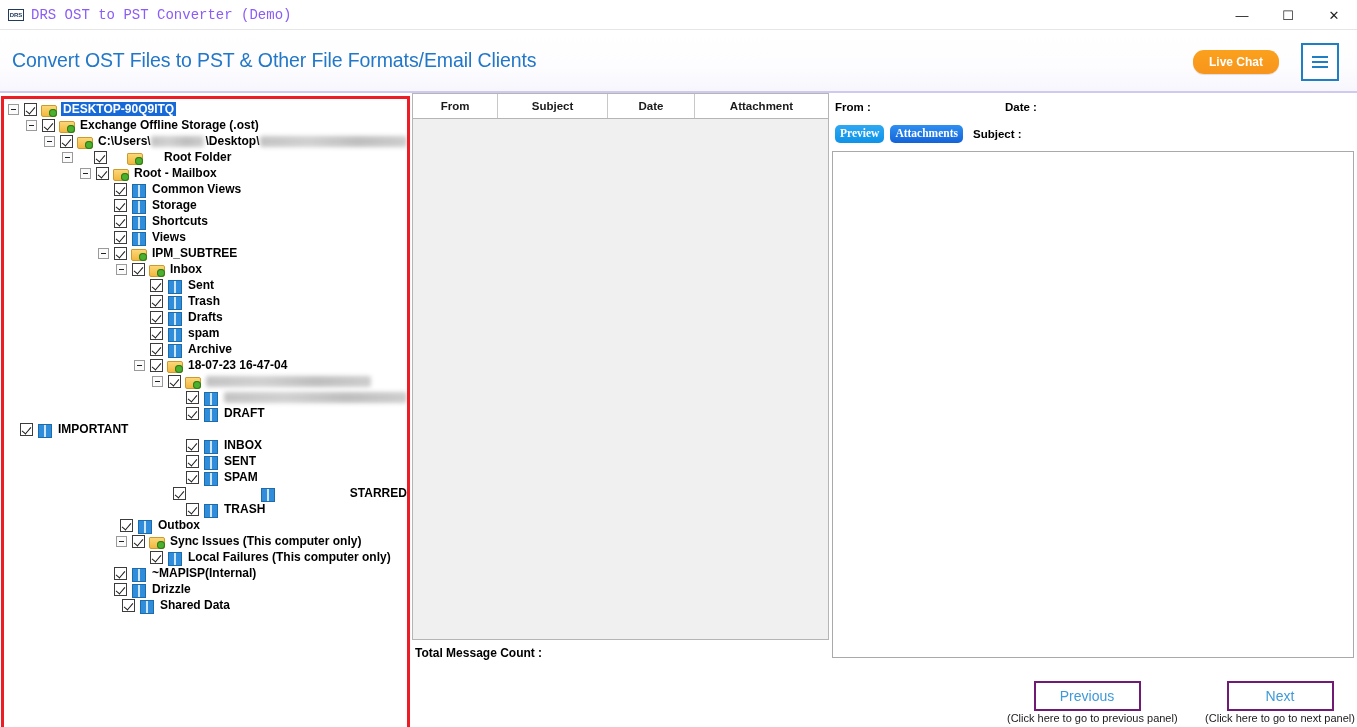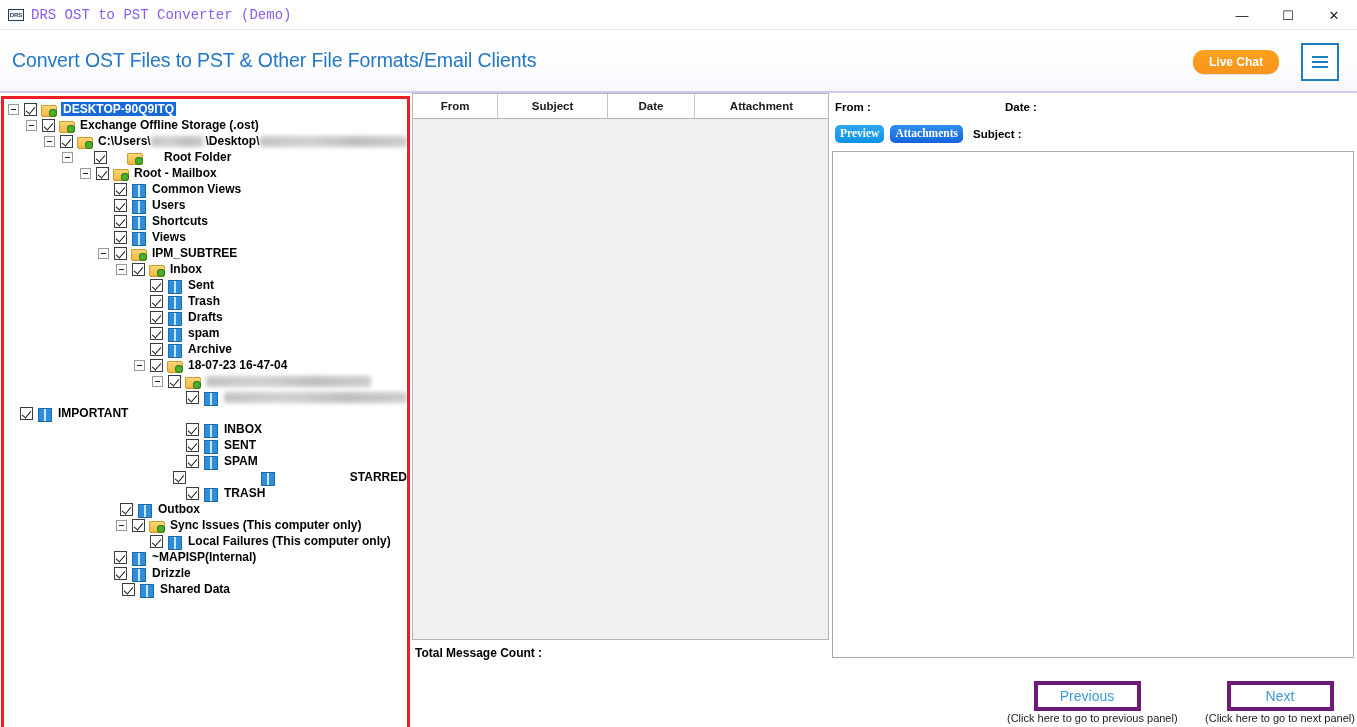--- a/index.html
+++ b/index.html
@@ -259,21 +259,21 @@
   .bottom-nav {
     position: absolute;
     left: 0; bottom: 0;
     width: 1357px; height: 50px;
   }
   .nav-group { position: absolute; text-align: center; }
   .nav-group.prev { left: 1007px; top: 4px; width: 160px; }
   .nav-group.next { left: 1200px; top: 4px; width: 160px; }
   .nav-btn {
     width: 107px; height: 30px;
-    border: 4px solid #701a75;
+    border: 2px solid #701a75;
     background: #ffffff;
     color: #3e9ad8;
     font-size: 14px;
     display: flex; align-items: center; justify-content: center;
     margin: 0 auto;
     font-family: "Liberation Sans", sans-serif;
   }
   .nav-hint {
     font-size: 11px;
     color: #1a1a1a;
@@ -349,21 +349,21 @@
         <div class="tree-row" style="padding-left: 94px;">
           <div class="expander spacer"></div>
           <div class="cb"></div>
           <div class="ficon blue"></div>
           <span class="label">Common Views</span>
         </div>
         <div class="tree-row" style="padding-left: 94px;">
           <div class="expander spacer"></div>
           <div class="cb"></div>
           <div class="ficon blue"></div>
-          <span class="label">Users</span>
+          <span class="label">Storage</span>
         </div>
         <div class="tree-row" style="padding-left: 94px;">
           <div class="expander spacer"></div>
           <div class="cb"></div>
           <div class="ficon blue"></div>
           <span class="label">Shortcuts</span>
         </div>
         <div class="tree-row" style="padding-left: 94px;">
           <div class="expander spacer"></div>
           <div class="cb"></div>
@@ -424,20 +424,26 @@
           <div class="ficon yellow"></div>
           <span class="label"></span>
           <span class="blur" style="width: 165px;"></span>
         </div>
         <div class="tree-row" style="padding-left: 166px;">
           <div class="expander spacer"></div>
           <div class="cb"></div>
           <div class="ficon blue"></div>
           <span class="label"></span>
           <span class="blur" style="width: 190px;"></span>
+        </div>
+        <div class="tree-row" style="padding-left: 166px;">
+          <div class="expander spacer"></div>
+          <div class="cb"></div>
+          <div class="ficon blue"></div>
+          <span class="label">DRAFT</span>
         </div>
         <div class="tree-row" style="">
           <div class="expander spacer"></div>
           <div class="cb"></div>
           <div class="ficon blue"></div>
           <span class="label">IMPORTANT</span>
         </div>
         <div class="tree-row" style="padding-left: 166px;">
           <div class="expander spacer"></div>
           <div class="cb"></div>

